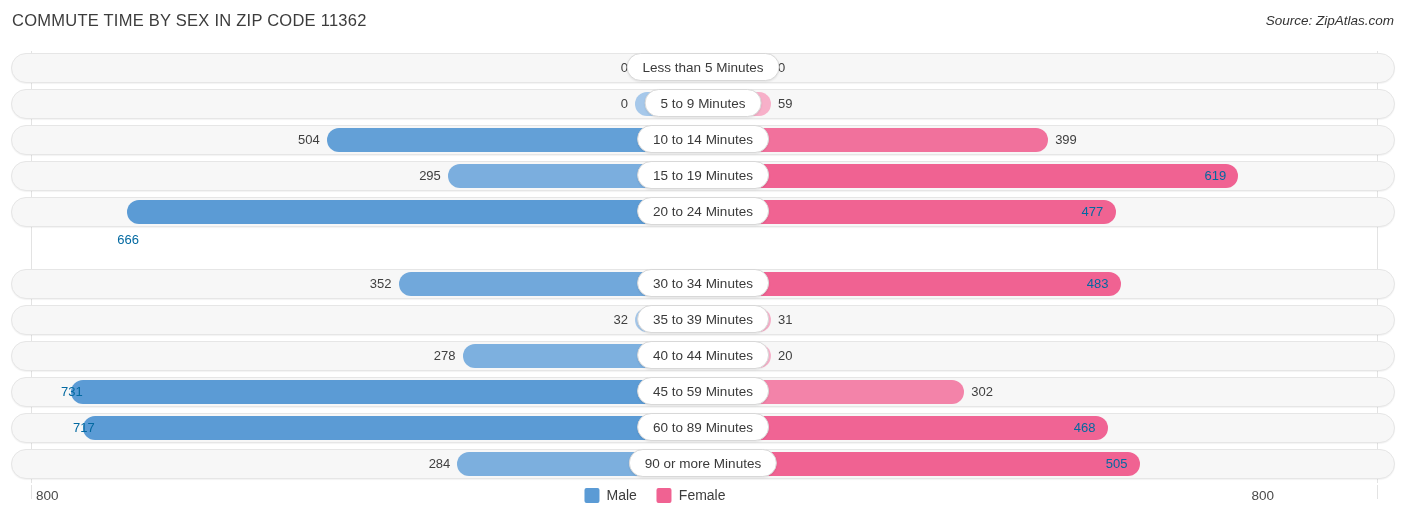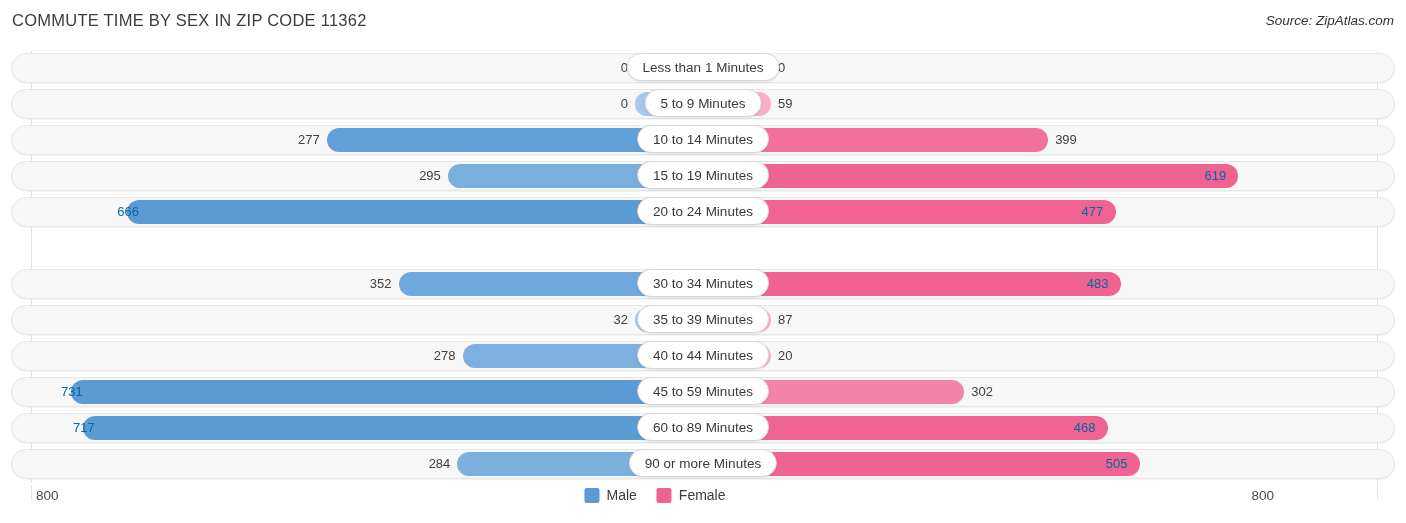--- a/index.html
+++ b/index.html
@@ -104,74 +104,74 @@
 
   <div class="rows" id="rows-container">
     <div class="gridline left"></div>
     <div class="gridline right"></div>
   <div class="row" style="top: 2px;">
         <div class="row-inner">
           <div class="bar male" style="width: 68px; background: rgb(166, 200, 234);"></div>
           <div class="val out-left" style="right: calc(50% + 75px);">0</div>
           <div class="bar female" style="width: 68px; background: rgb(247, 179, 203);"></div>
           <div class="val out-right" style="left: calc(50% + 75px);">0</div>
-          <div class="center-pill">Less than 1 Minutes</div>
+          <div class="center-pill">Less than 5 Minutes</div>
         </div>
       </div>
       <div class="row" style="top: 38px;">
         <div class="row-inner">
           <div class="bar male" style="width: 68px; background: rgb(166, 200, 234);"></div>
           <div class="val out-left" style="right: calc(50% + 75px);">0</div>
           <div class="bar female" style="width: 68px; background: rgb(247, 176, 201);"></div>
           <div class="val out-right" style="left: calc(50% + 75px);">59</div>
           <div class="center-pill">5 to 9 Minutes</div>
         </div>
       </div>
       <div class="row" style="top: 74px;">
         <div class="row-inner">
           <div class="bar male" style="width: 376.275px; background: rgb(99, 160, 215);"></div>
-          <div class="val out-left" style="right: calc(50% + 383.275px);">277</div>
+          <div class="val out-left" style="right: calc(50% + 383.275px);">504</div>
           <div class="bar female" style="width: 345.135px; background: rgb(241, 113, 156);"></div>
           <div class="val out-right" style="left: calc(50% + 352.135px);">399</div>
           <div class="center-pill">10 to 14 Minutes</div>
         </div>
       </div>
       <div class="row" style="top: 110px;">
         <div class="row-inner">
           <div class="bar male" style="width: 255.175px; background: rgb(123, 174, 222);"></div>
           <div class="val out-left" style="right: calc(50% + 262.175px);">295</div>
           <div class="bar female" style="width: 535.435px; background: rgb(240, 98, 146);"></div>
           <div class="val inside out-right" style="left: calc(50% + 501.435px);">619</div>
           <div class="center-pill">15 to 19 Minutes</div>
         </div>
       </div>
       <div class="row" style="top: 146px;">
         <div class="row-inner">
           <div class="bar male" style="width: 576.09px; background: rgb(91, 155, 213);"></div>
-          <div class="val inside out-left" style="right: calc(50% + 564.09px); text-align: left;">666</div>
+          <div class="val inside out-left" style="right: calc(50% + 564.09px); text-align: left; margin-top: 28px;">666</div>
           <div class="bar female" style="width: 412.605px; background: rgb(240, 99, 146);"></div>
           <div class="val inside out-right" style="left: calc(50% + 378.605px);">477</div>
           <div class="center-pill">20 to 24 Minutes</div>
         </div>
       </div>
       <div class="row" style="top: 218px;">
         <div class="row-inner">
           <div class="bar male" style="width: 304.48px; background: rgb(113, 168, 219);"></div>
           <div class="val out-left" style="right: calc(50% + 311.48px);">352</div>
           <div class="bar female" style="width: 417.795px; background: rgb(240, 98, 146);"></div>
           <div class="val inside out-right" style="left: calc(50% + 383.795px);">483</div>
           <div class="center-pill">30 to 34 Minutes</div>
         </div>
       </div>
       <div class="row" style="top: 254px;">
         <div class="row-inner">
           <div class="bar male" style="width: 68px; background: rgb(166, 200, 234);"></div>
           <div class="val out-left" style="right: calc(50% + 75px);">32</div>
           <div class="bar female" style="width: 68px; background: rgb(247, 177, 202);"></div>
-          <div class="val out-right" style="left: calc(50% + 75px);">87</div>
+          <div class="val out-right" style="left: calc(50% + 75px);">31</div>
           <div class="center-pill">35 to 39 Minutes</div>
         </div>
       </div>
       <div class="row" style="top: 290px;">
         <div class="row-inner">
           <div class="bar male" style="width: 240.47px; background: rgb(125, 176, 223);"></div>
           <div class="val out-left" style="right: calc(50% + 247.47px);">278</div>
           <div class="bar female" style="width: 68px; background: rgb(247, 179, 203);"></div>
           <div class="val out-right" style="left: calc(50% + 75px);">20</div>
           <div class="center-pill">40 to 44 Minutes</div>

